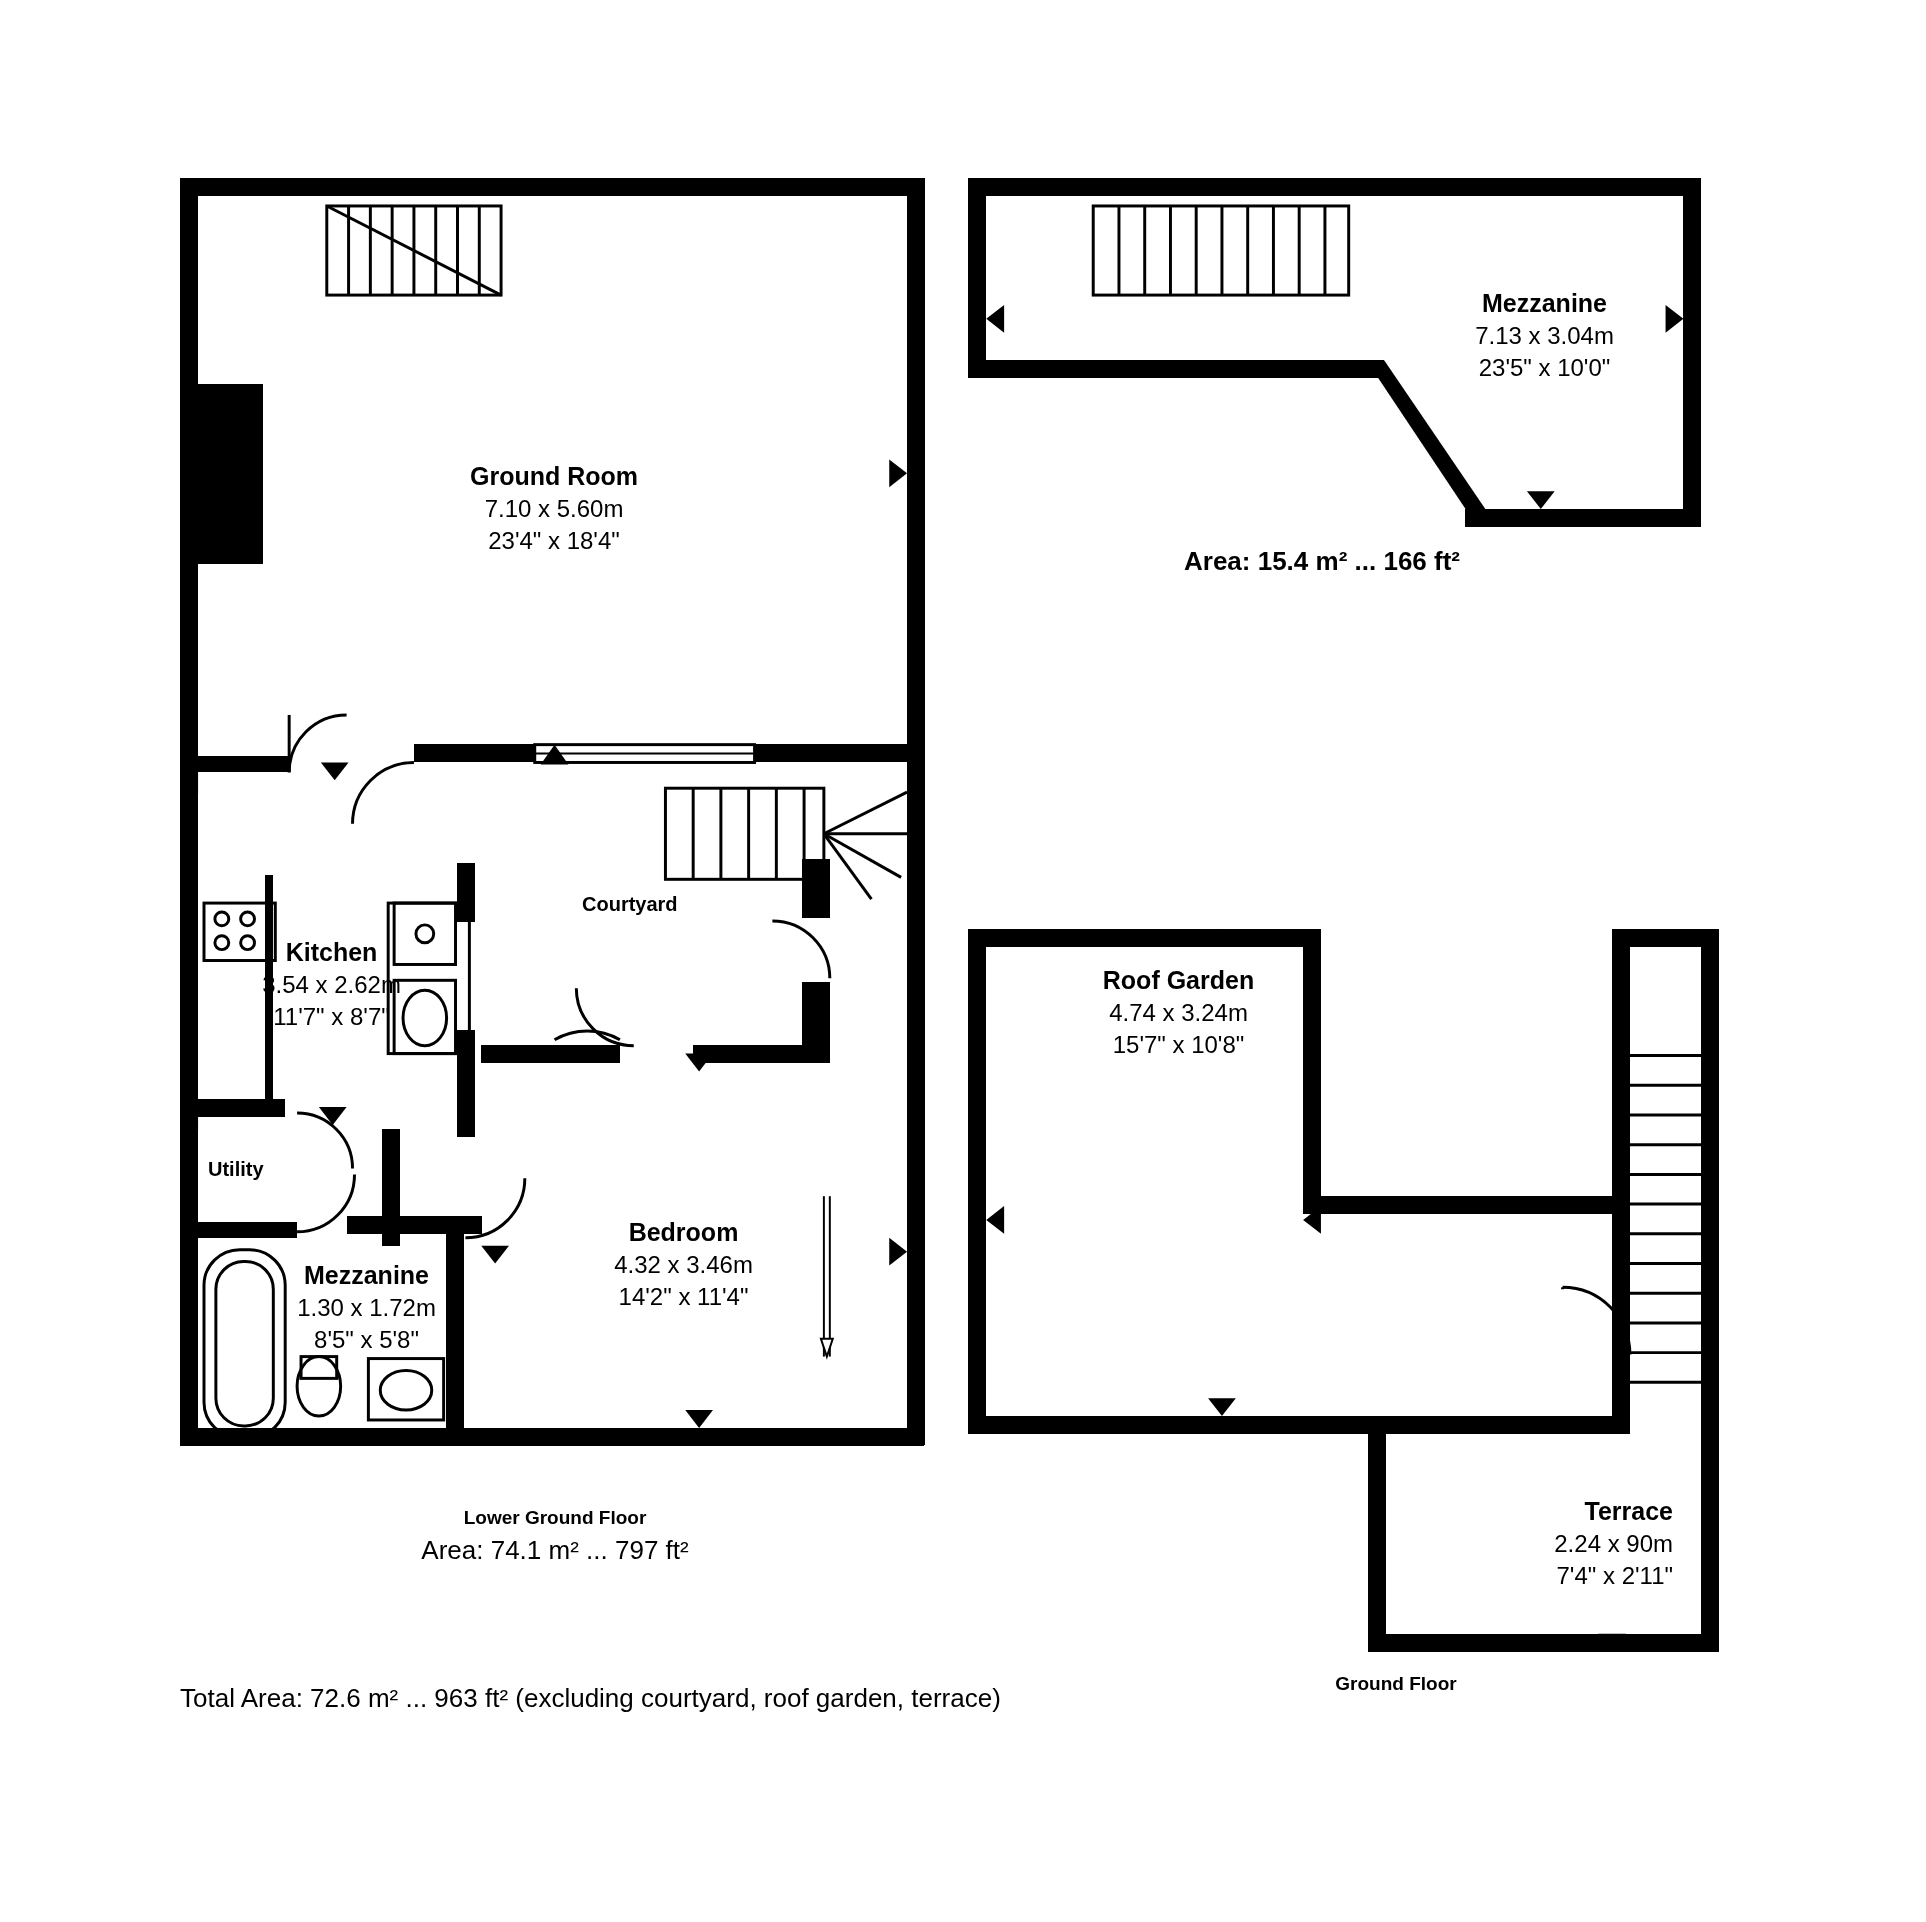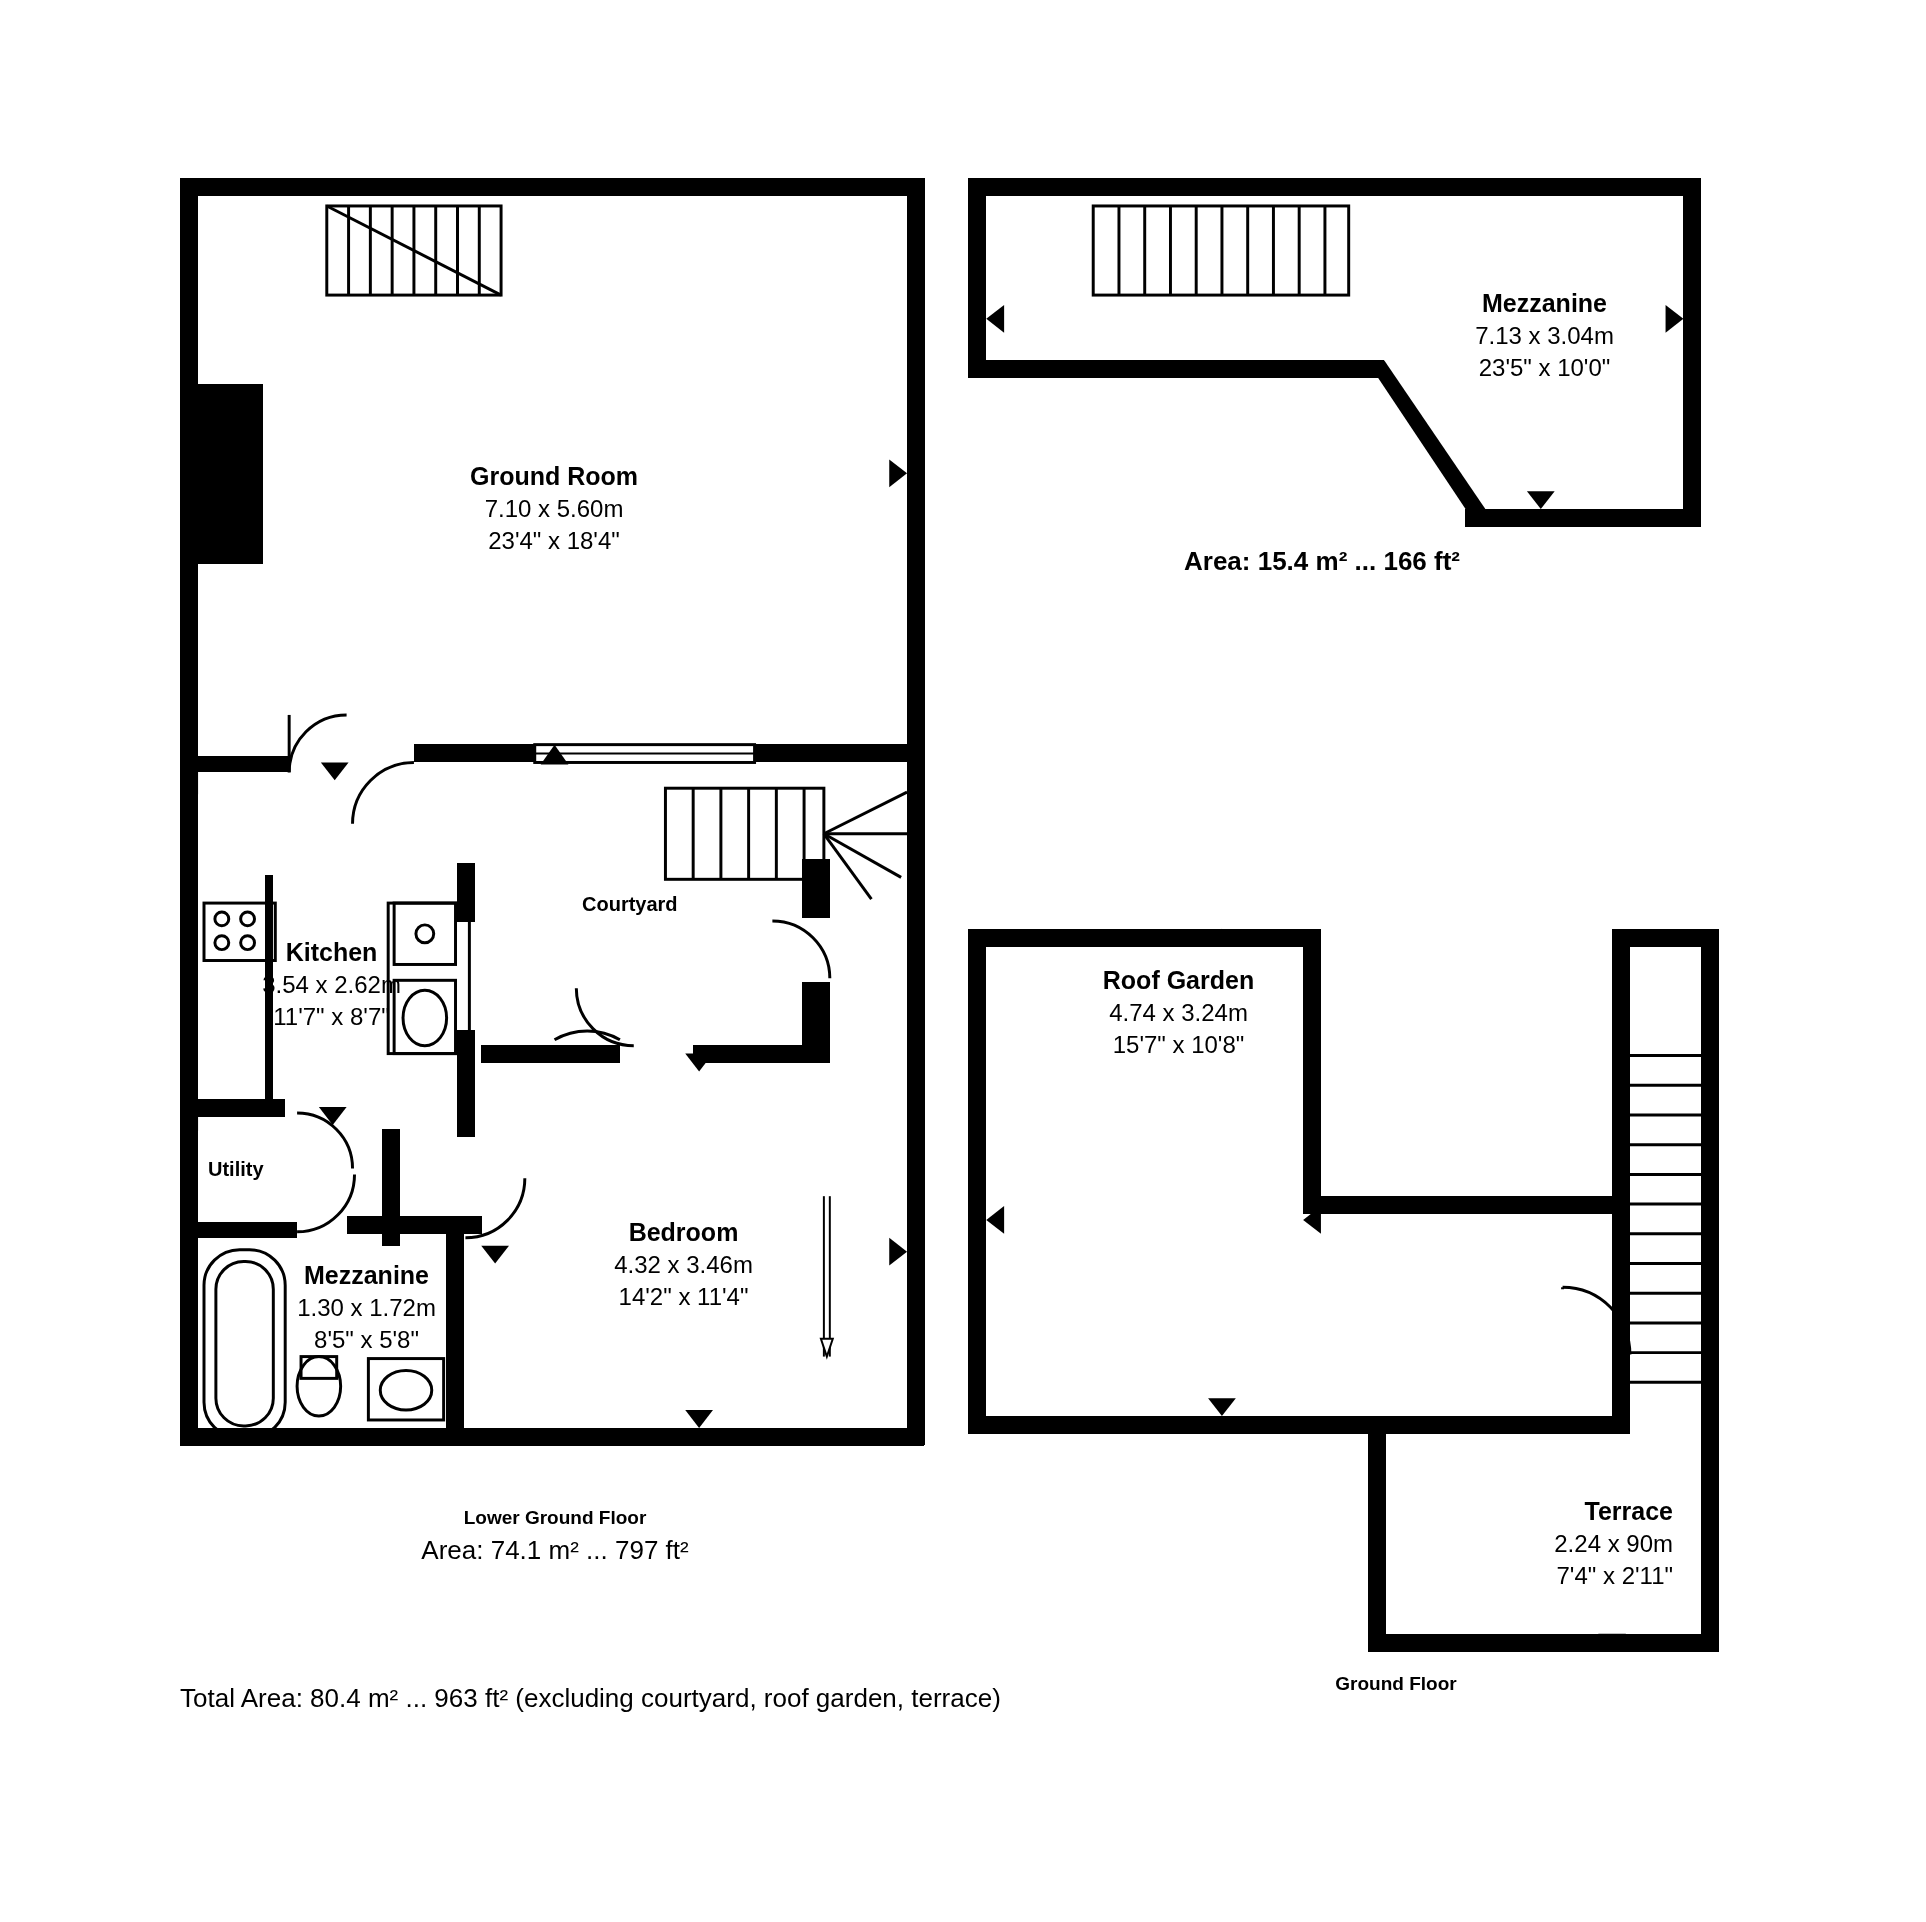--- a/index.html
+++ b/index.html
@@ -330,16 +330,16 @@
       <span class="name">Terrace</span>
       <span class="dim">2.24 x 90m</span>
       <span class="dim">7'4" x 2'11"</span>
     </div>
 
     <div class="caption" style="left:1188px; top:1671px; width:416px;">
       <span class="title">Ground Floor</span>
     </div>
   </div>
 
-  <div class="total-line" style="left:180px; top:1683px;">Total Area: 80.4 m² ... 963 ft² (excluding courtyard, roof garden, terrace)</div>
+  <div class="total-line" style="left:180px; top:1683px;">Total Area: 72.6 m² ... 963 ft² (excluding courtyard, roof garden, terrace)</div>
 
 </div>
 
 
 </body></html>

